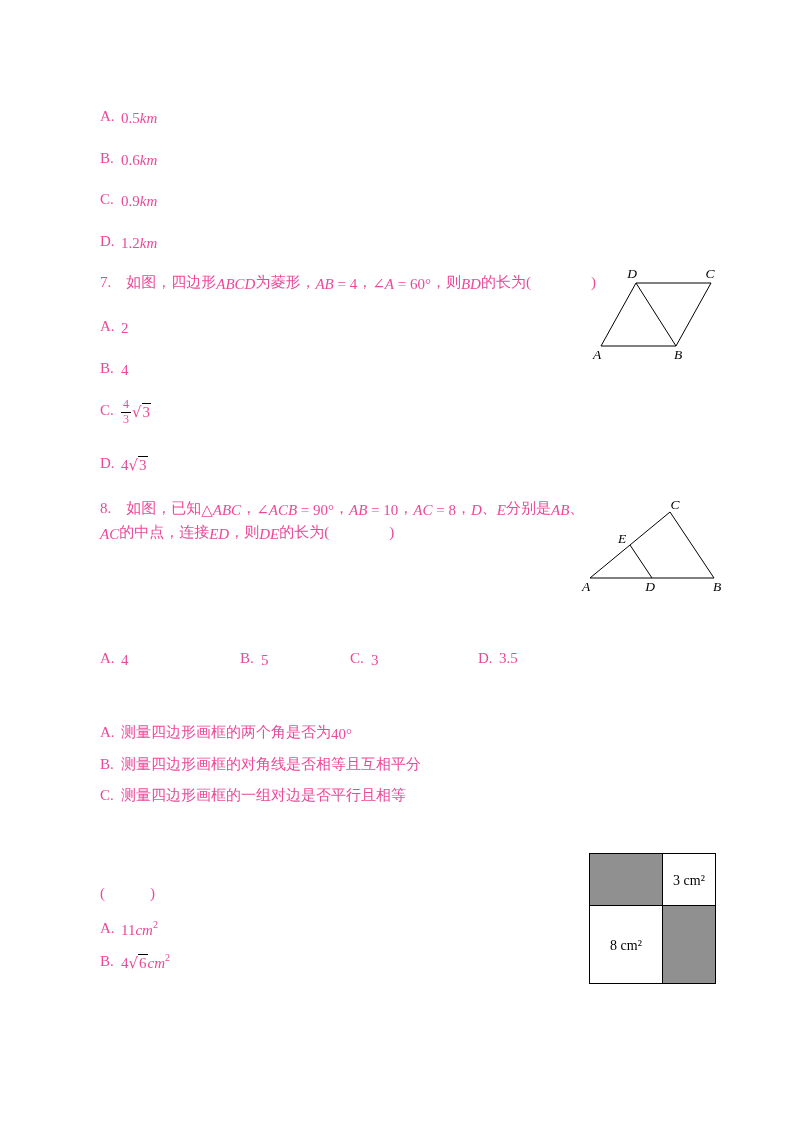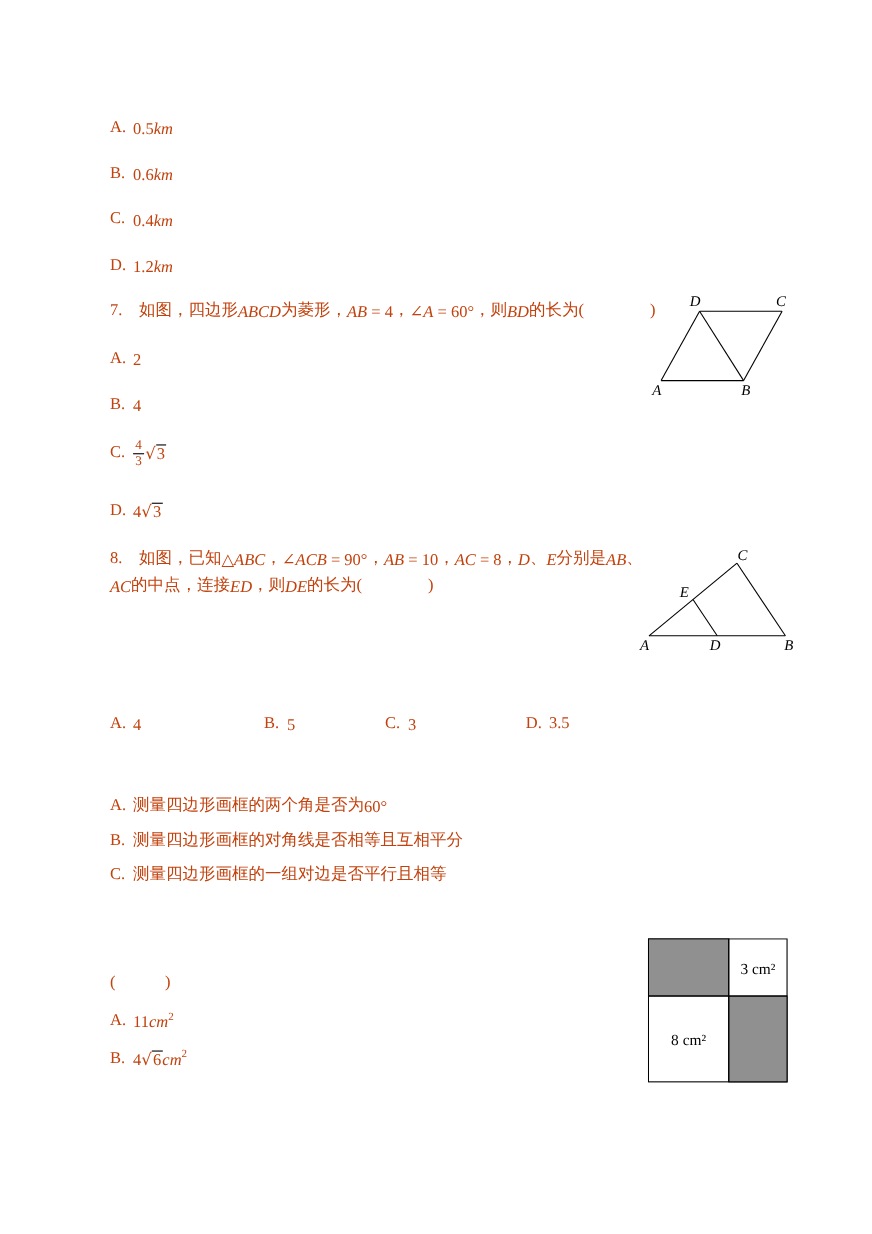--- a/index.html
+++ b/index.html
@@ -1,20 +1,20 @@
 <!DOCTYPE html>
 <html><head>
 <meta charset="utf-8">
 <style>
   * { margin:0; padding:0; box-sizing:border-box; }
   html,body { background:#ffffff; }
   .page {
     position:relative; width:793px; height:1122px; background:#ffffff;
     font-family:"Liberation Serif","DejaVu Serif",serif;
-    color:#c2410c; font-size:15px; overflow:hidden;
+    color:#ec4899; font-size:15px; overflow:hidden;
   }
   .line { position:absolute; left:100px; line-height:20px; white-space:pre; }
   .lbl  { display:inline-block; min-width:21px; }
   .math { font-style:italic; }
   .low  { position:relative; top:2px; }
   sup   { font-size:10px; line-height:0; vertical-align:5px; }
   .frac { display:inline-block; vertical-align:middle; text-align:center;
           font-size:12px; line-height:1.15; position:relative; top:1px; margin-right:1px; }
   .frac .num { display:block; border-bottom:1px solid #000; padding:0 2px; }
   .frac .den { display:block; }
@@ -26,21 +26,21 @@
   .figure text { font-size:13.5px; font-style:italic; fill:#000; }
   .figure text.sq-label { font-style:normal; font-size:14px; }
 </style>
 </head>
 <body>
 
 <div class="page">
 
   <div class="line" style="top:106px"><span class="lbl">A.</span><span><span class="low">0.5</span><span class="math low">km</span></span></div>
   <div class="line" style="top:148px"><span class="lbl">B.</span><span><span class="low">0.6</span><span class="math low">km</span></span></div>
-  <div class="line" style="top:189px"><span class="lbl">C.</span><span><span class="low">0.4</span><span class="math low">km</span></span></div>
+  <div class="line" style="top:189px"><span class="lbl">C.</span><span><span class="low">0.9</span><span class="math low">km</span></span></div>
   <div class="line" style="top:231px"><span class="lbl">D.</span><span><span class="low">1.2</span><span class="math low">km</span></span></div>
 
   <div class="line" style="top:272px"><span><span>7.　如图，四边形</span><span class="math low">ABCD</span><span>为菱形，</span><span class="math low">AB</span><span class="low"> = 4</span><span>，</span><span class="low">∠</span><span class="math low">A</span><span class="low"> = 60°</span><span>，则</span><span class="math low">BD</span><span>的长为(　　　　)</span></span></div>
 
   <svg class="figure" style="left:588px;top:266px" width="135" height="94" viewBox="0 0 135 94">
     <line x1="48" y1="17" x2="123" y2="17"></line>
     <line x1="13" y1="80" x2="88" y2="80"></line>
     <line x1="13" y1="80" x2="48" y2="17"></line>
     <line x1="88" y1="80" x2="123" y2="17"></line>
     <line x1="48" y1="17" x2="88" y2="80"></line>
@@ -68,21 +68,21 @@
     <text x="97" y="11" text-anchor="middle">C</text>
     <text x="72" y="93" text-anchor="middle">D</text>
     <text x="44" y="45" text-anchor="middle">E</text>
   </svg>
 
   <div class="line" style="top:648px;left:100px"><span class="lbl">A.</span><span><span class="low">4</span></span></div>
   <div class="line" style="top:648px;left:240px"><span class="lbl">B.</span><span><span class="low">5</span></span></div>
   <div class="line" style="top:648px;left:350px"><span class="lbl">C.</span><span><span class="low">3</span></span></div>
   <div class="line" style="top:648px;left:478px"><span class="lbl">D.</span><span><span>3.5</span></span></div>
 
-  <div class="line" style="top:722px"><span class="lbl">A.</span><span><span>测量四边形画框的两个角是否为</span><span class="low">60°</span></span></div>
+  <div class="line" style="top:722px"><span class="lbl">A.</span><span><span>测量四边形画框的两个角是否为</span><span class="low">40°</span></span></div>
   <div class="line" style="top:754px"><span class="lbl">B.</span><span><span>测量四边形画框的对角线是否相等且互相平分</span></span></div>
   <div class="line" style="top:785px"><span class="lbl">C.</span><span><span>测量四边形画框的一组对边是否平行且相等</span></span></div>
 
   <div class="line" style="top:883px"><span><span>(　　　)</span></span></div>
 
   <svg class="figure" style="left:589px;top:853px" width="128" height="132" viewBox="0 0 128 132">
     <rect x="0.5" y="0.5" width="126" height="130" fill="#ffffff" stroke="#000000"></rect>
     <rect x="0.5" y="0.5" width="73" height="52" stroke="#000000" fill="#909090"></rect>
     <rect x="73.5" y="52.5" width="53" height="78" stroke="#000000" fill="#909090"></rect>
     <line x1="73.5" y1="0.5" x2="73.5" y2="130.5"></line>

